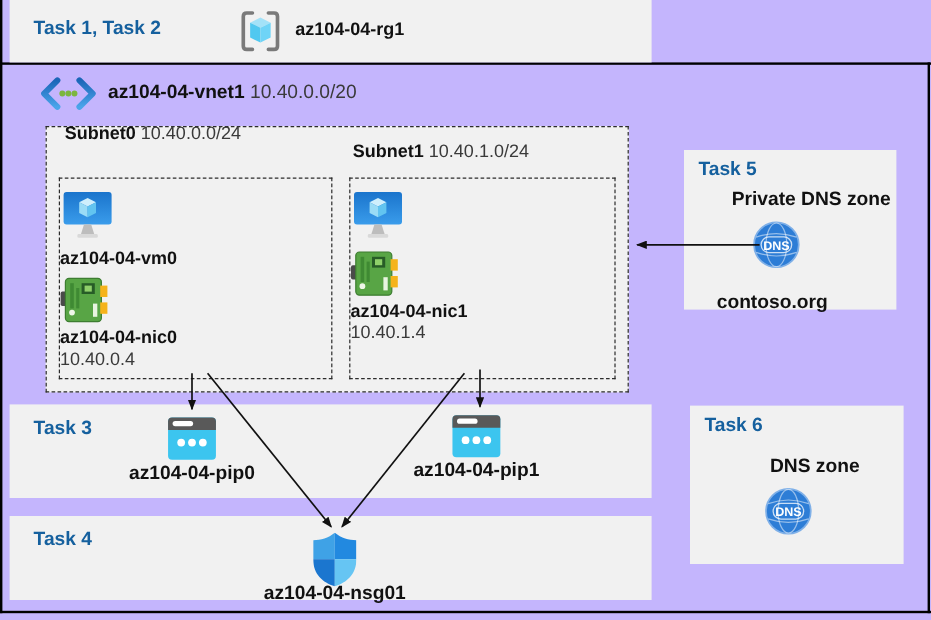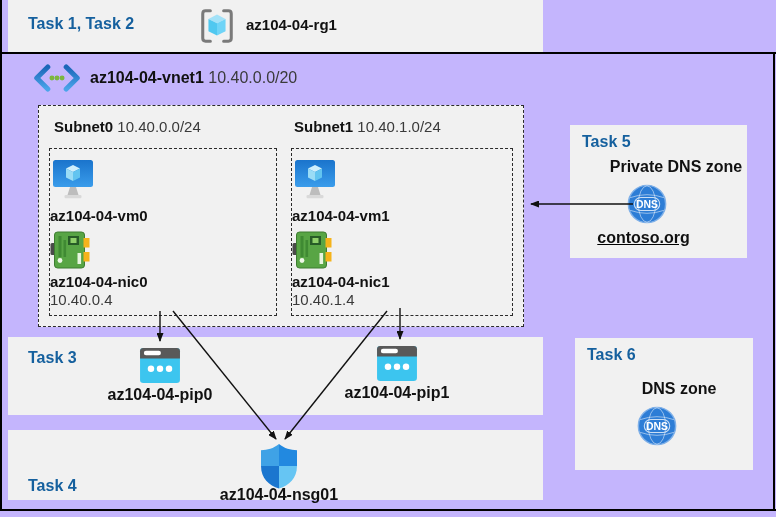--- a/index.html
+++ b/index.html
@@ -92,21 +92,21 @@
       </svg>
     </span>
     <span class="vnet-title">
       <span class="entity-label" style="font-size:16px;margin-top:24px;">az104-04-vnet1</span>
       <span class="value-text" style="font-size:16px;">10.40.0.0/20</span>
     </span>
   </div>
 
   <div class="outer-dashed"></div>
 
-  <span class="subnet-label" style="left:54px;top:118px;">
+  <span class="subnet-label" style="left:54px;top:103px;">
     <span class="entity-label">Subnet0</span>
     <span class="value-text">10.40.0.0/24</span>
   </span>
   <span class="subnet-label" style="left:294px;top:118px;">
     <span class="entity-label">Subnet1</span>
     <span class="value-text">10.40.1.0/24</span>
   </span>
 
   <div class="inner-dashed" style="left:49px;">
     <span class="icon-wrap">
@@ -154,21 +154,20 @@
           </linearGradient>
         </defs>
         <rect x="3" y="2" width="40" height="27" rx="2.5" fill="url(#vmg1)"></rect>
         <polygon points="23,7 30,10.5 23,14 16,10.5" fill="#cfeffc"></polygon>
         <polygon points="16,10.5 23,14 23,23 16,19.5" fill="#9adcf6"></polygon>
         <polygon points="30,10.5 23,14 23,23 30,19.5" fill="#62c4f0"></polygon>
         <polygon points="20,29 26,29 28.5,37 17.5,37" fill="#bdbdbd"></polygon>
         <rect x="14.5" y="37" width="17" height="3.2" rx="1.2" fill="#d9d9d9"></rect>
       </svg>
     </span>
-    <span class="entity-label vm-label">az104-04-vm1</span>
     <span class="icon-wrap nic-icon-wrap">
       <svg width="40" height="40" viewBox="0 0 40 40">
         <rect x="0.5" y="13" width="5.5" height="12" rx="1.5" fill="#4a4a4a"></rect>
         <rect x="4.5" y="2" width="30" height="36" rx="3" fill="#58a545" stroke="#3d7d31" stroke-width="1"></rect>
         <rect x="18" y="6" width="11" height="9" fill="#275c27"></rect>
         <rect x="20.5" y="8" width="6" height="5" fill="#8fd06a"></rect>
         <rect x="8.5" y="6" width="3" height="21" fill="#3f8a33"></rect>
         <rect x="13.5" y="10" width="2.6" height="17" fill="#3f8a33"></rect>
         <circle cx="10" cy="30.5" r="2.4" fill="#eef7e8"></circle>
         <rect x="27.5" y="23" width="3.6" height="11" fill="#e8f5e0"></rect>
@@ -188,21 +187,21 @@
   <div class="abs icon-wrap" style="left:627px;top:184px;">
     <svg width="40" height="40" viewBox="0 0 44 44">
       <circle cx="22" cy="22" r="20.5" fill="#2d7dd6" stroke="#7fb0e8" stroke-width="1.6"></circle>
       <ellipse cx="22" cy="22" rx="9.5" ry="20" fill="none" stroke="rgba(255,255,255,0.5)" stroke-width="1.1"></ellipse>
       <path d="M3.5,15 Q22,8.5 40.5,15" fill="none" stroke="rgba(255,255,255,0.5)" stroke-width="1.1"></path>
       <path d="M3.5,29 Q22,35.5 40.5,29" fill="none" stroke="rgba(255,255,255,0.5)" stroke-width="1.1"></path>
       <rect x="8" y="14.8" width="28" height="14.4" rx="7.2" fill="none" stroke="rgba(255,255,255,0.75)" stroke-width="1.2"></rect>
       <text x="22" y="26.6" text-anchor="middle" font-family="Liberation Sans, sans-serif" font-size="11.5" font-weight="700" fill="#ffffff">DNS</text>
     </svg>
   </div>
-  <div class="dns-box-inner" style="left:570px;width:147px;top:229px;text-decoration:underline;">
+  <div class="dns-box-inner" style="left:570px;width:147px;top:244px;">
     <span class="entity-label" style="font-size:16px;">contoso.org</span>
   </div>
 
   <div class="band task3-band"></div>
   <span class="task-heading" style="left:28px;top:349px;">Task 3</span>
 
   <div class="abs icon-wrap" style="left:138px;top:347px;">
     <svg width="44" height="38" viewBox="0 0 44 40">
       <rect x="1" y="1" width="42" height="37" rx="3.5" fill="#3cc5ef"></rect>
       <path d="M1 4.5 Q1 1 4.5 1 H39.5 Q43 1 43 4.5 V12 H1 Z" fill="#595959"></path>
@@ -224,21 +223,21 @@
       <circle cx="12.5" cy="23" r="3.4" fill="#ffffff"></circle>
       <circle cx="22" cy="23" r="3.4" fill="#ffffff"></circle>
       <circle cx="31.5" cy="23" r="3.4" fill="#ffffff"></circle>
     </svg>
   </div>
   <div class="pip-group" style="left:327px;top:384px;">
     <span class="entity-label" style="font-size:16px;">az104-04-pip1</span>
   </div>
 
   <div class="band task4-band"></div>
-  <span class="task-heading" style="left:28px;top:441px;margin-top:36px;">Task 4</span>
+  <span class="task-heading" style="left:28px;top:441px;">Task 4</span>
   <div class="abs icon-wrap" style="left:259px;top:443px;">
     <svg width="40" height="46" viewBox="0 0 40 46">
       <defs>
         <clipPath id="shieldClip">
           <path d="M20 1 C25.5 5.5 31.5 7 38 7.2 V23 C38 35.5 30 42.5 20 45.5 C10 42.5 2 35.5 2 23 V7.2 C8.5 7 14.5 5.5 20 1 Z"></path>
         </clipPath>
       </defs>
       <g clip-path="url(#shieldClip)">
         <rect x="0" y="0" width="20" height="23" fill="#3fa2e6"></rect>
         <rect x="20" y="0" width="20" height="23" fill="#2289e0"></rect>

